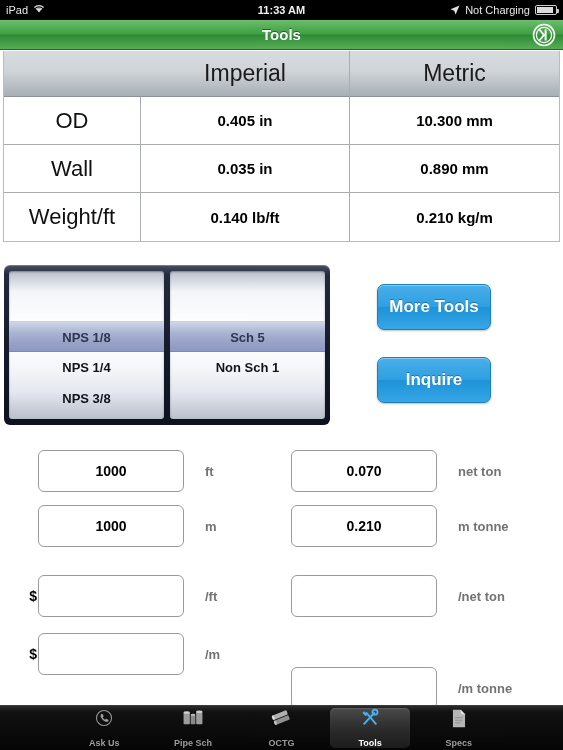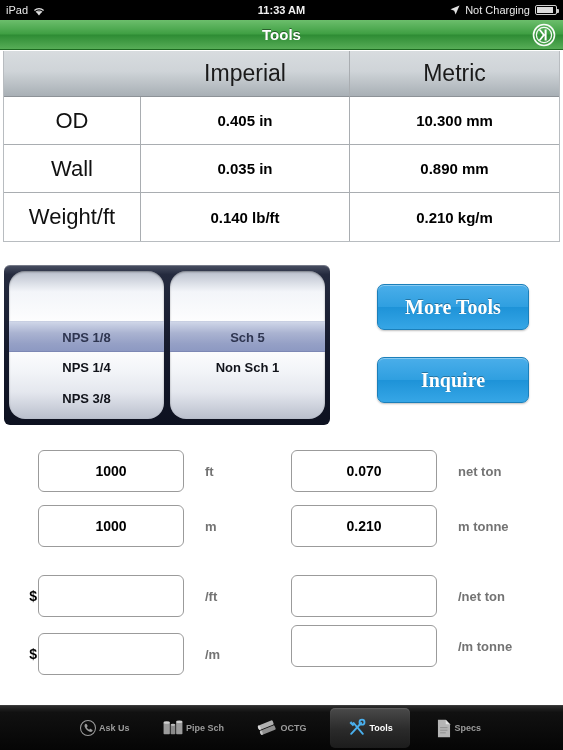--- a/index.html
+++ b/index.html
@@ -13,21 +13,21 @@
 
   
   .statusbar{
     height:20px; width:100%;
     background:#000;
     display:flex; align-items:center;
     color:#e8e8e8; font-size:11px;
     padding:0 6px;
     position:relative;
   }
-  .sb-left{ display:flex; align-items:flex-end; gap:5px; }
+  .sb-left{ display:flex; align-items:flex-start; gap:5px; }
   .sb-center{ position:absolute; left:0; right:0; text-align:center; font-size:11px; color:#f0f0f0; font-weight:bold;}
   .sb-right{ margin-left:auto; display:flex; align-items:center; gap:5px; z-index:2;justify-content:center;}
   .wifi{ display:inline-block; width:11px; height:9px; position:relative;}
   .wifi svg{ display:block; }
   .loc svg{ display:block; }
   .battery{
     width:22px; height:10px; border:1px solid #cfcfcf; border-radius:2px;
     position:relative; background:transparent;
   }
   .battery:after{
@@ -81,51 +81,50 @@
   .picker{
     position:absolute; left:4px; top:265px; width:326px; height:160px;
     background:linear-gradient(to bottom,#4a5063 0%,#242a3e 6%,#161b2e 50%,#0d1120 100%);
     border-radius:6px;
     padding:6px 5px;
     box-shadow:inset 0 1px 0 rgba(255,255,255,.25);
   }
   .wheels{ display:flex; gap:6px; height:100%; }
   .wheel{
     flex:1; position:relative; overflow:hidden;
-    border-radius:16px;
+    border-radius:3px;
     background:linear-gradient(to bottom,
        #b9bfcc 0%, #f3f5f9 14%, #ffffff 38%, #ffffff 50%,
        #f2f4f8 68%, #e4e7ee 82%, #b9bfcc 100%);
     box-shadow:inset 0 1px 2px rgba(0,0,0,.35);
   }
   .wheel .items{ position:absolute; left:0; right:0; top:50px; }
   .wheel .item{
     height:31px; line-height:31px; text-align:center;
     font-size:13px; font-weight:bold; color:#11131a;
   }
   .wheel .item.selected{
     color:#2e3550;
     background:linear-gradient(to bottom,#cfd6e8 0%,#aab3d1 38%,#95a0c6 75%,#8d99c2 100%);
     border-top:1px solid #c8cfe2;
     border-bottom:1px solid #7d88b4;
   }
 
   
   .btn-blue{
     position:absolute;
-    width:152px; height:46px;
+    width:114px; height:46px;
     border-radius:7px;
     background:linear-gradient(to bottom,#4aaeea 0%,#2f9fe0 50%,#1e93d8 51%,#36a6e6 100%);
     border:1px solid #1b7fba;
-    color:#fff; font-size:20px; font-weight:bold;
+    color:#fff; font-size:17px; font-weight:bold;
     display:flex; align-items:center; justify-content:center;
     text-shadow:0 -1px 0 rgba(0,0,0,.3);
     box-shadow:0 1px 2px rgba(0,0,0,.25), inset 0 1px 0 rgba(255,255,255,.35);
     cursor:pointer;
-    font-family:Liberation Serif, serif;
   }
   #btn-more{ left:377px; top:284px; }
   #btn-inquire{ left:377px; top:357px; }
 
   
   .field-row{ position:absolute; display:flex; align-items:center; }
   .prefix{
     width:18px; text-align:right; margin-right:1px;
     font-size:14px; font-weight:bold; color:#000;
   }
@@ -141,22 +140,22 @@
 
   
   .tabbar{
     position:absolute; left:0; bottom:0; width:563px; height:45px;
     background:linear-gradient(to bottom,#2b2b2b 0%,#111111 14%,#050505 100%);
     border-top:1px solid #3b3b3b;
     display:flex; align-items:stretch;
     padding:0 60px;
   }
   .tab{
-    flex:1; display:flex; flex-direction:row;
-    align-items:center; justify-content:center; gap:2px;
+    flex:1; display:flex; flex-direction:column;
+    align-items:center; justify-content:space-between; gap:2px;
     border-radius:5px; margin:2px 4px;
     cursor:pointer;
   }
   .tab.active{
     background:linear-gradient(to bottom,#4a4a4a 0%,#2a2a2a 55%,#1c1c1c 100%);
     box-shadow:inset 0 1px 1px rgba(255,255,255,.12);
   }
   .tab .ticon{ height:20px; display:flex; align-items:center; justify-content:center; }
   .tab .tlabel{ font-size:9px; color:#9b9b9b; font-weight:bold; }
   .tab.active .tlabel{ color:#ffffff; }
@@ -268,21 +267,21 @@
 <div class="field-row" style="left:272px; top:505px;">
   <span class="prefix"></span>
   <input class="txtfield" type="text" value="0.210" style="">
   <span class="unit">m tonne</span>
 </div>
 <div class="field-row" style="left:272px; top:575px;">
   <span class="prefix"></span>
   <input class="txtfield" type="text" value="" style="">
   <span class="unit">/net ton</span>
 </div>
-<div class="field-row" style="left:272px; top:625px;">
+<div class="field-row" style="left:272px; top:667px;">
   <span class="prefix"></span>
   <input class="txtfield" type="text" value="" style="">
   <span class="unit">/m tonne</span>
 </div>
 
 <div class="tabbar">
 
   <div class="tab">
     <span class="ticon">
       <svg width="18" height="18" viewBox="0 0 24 24">

